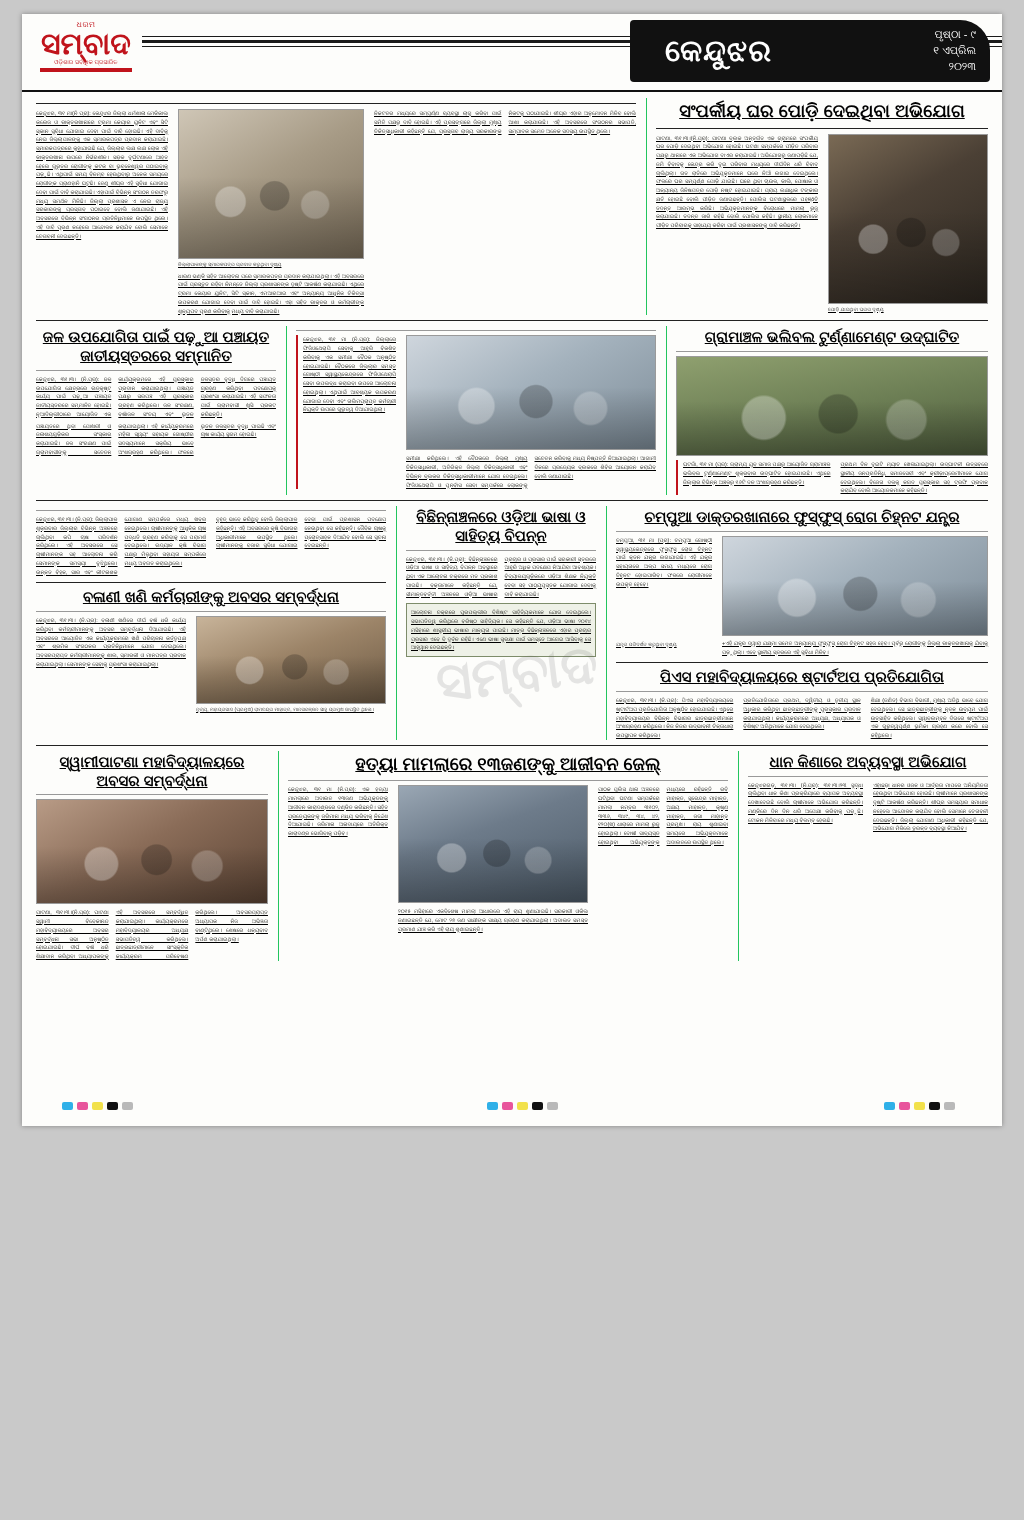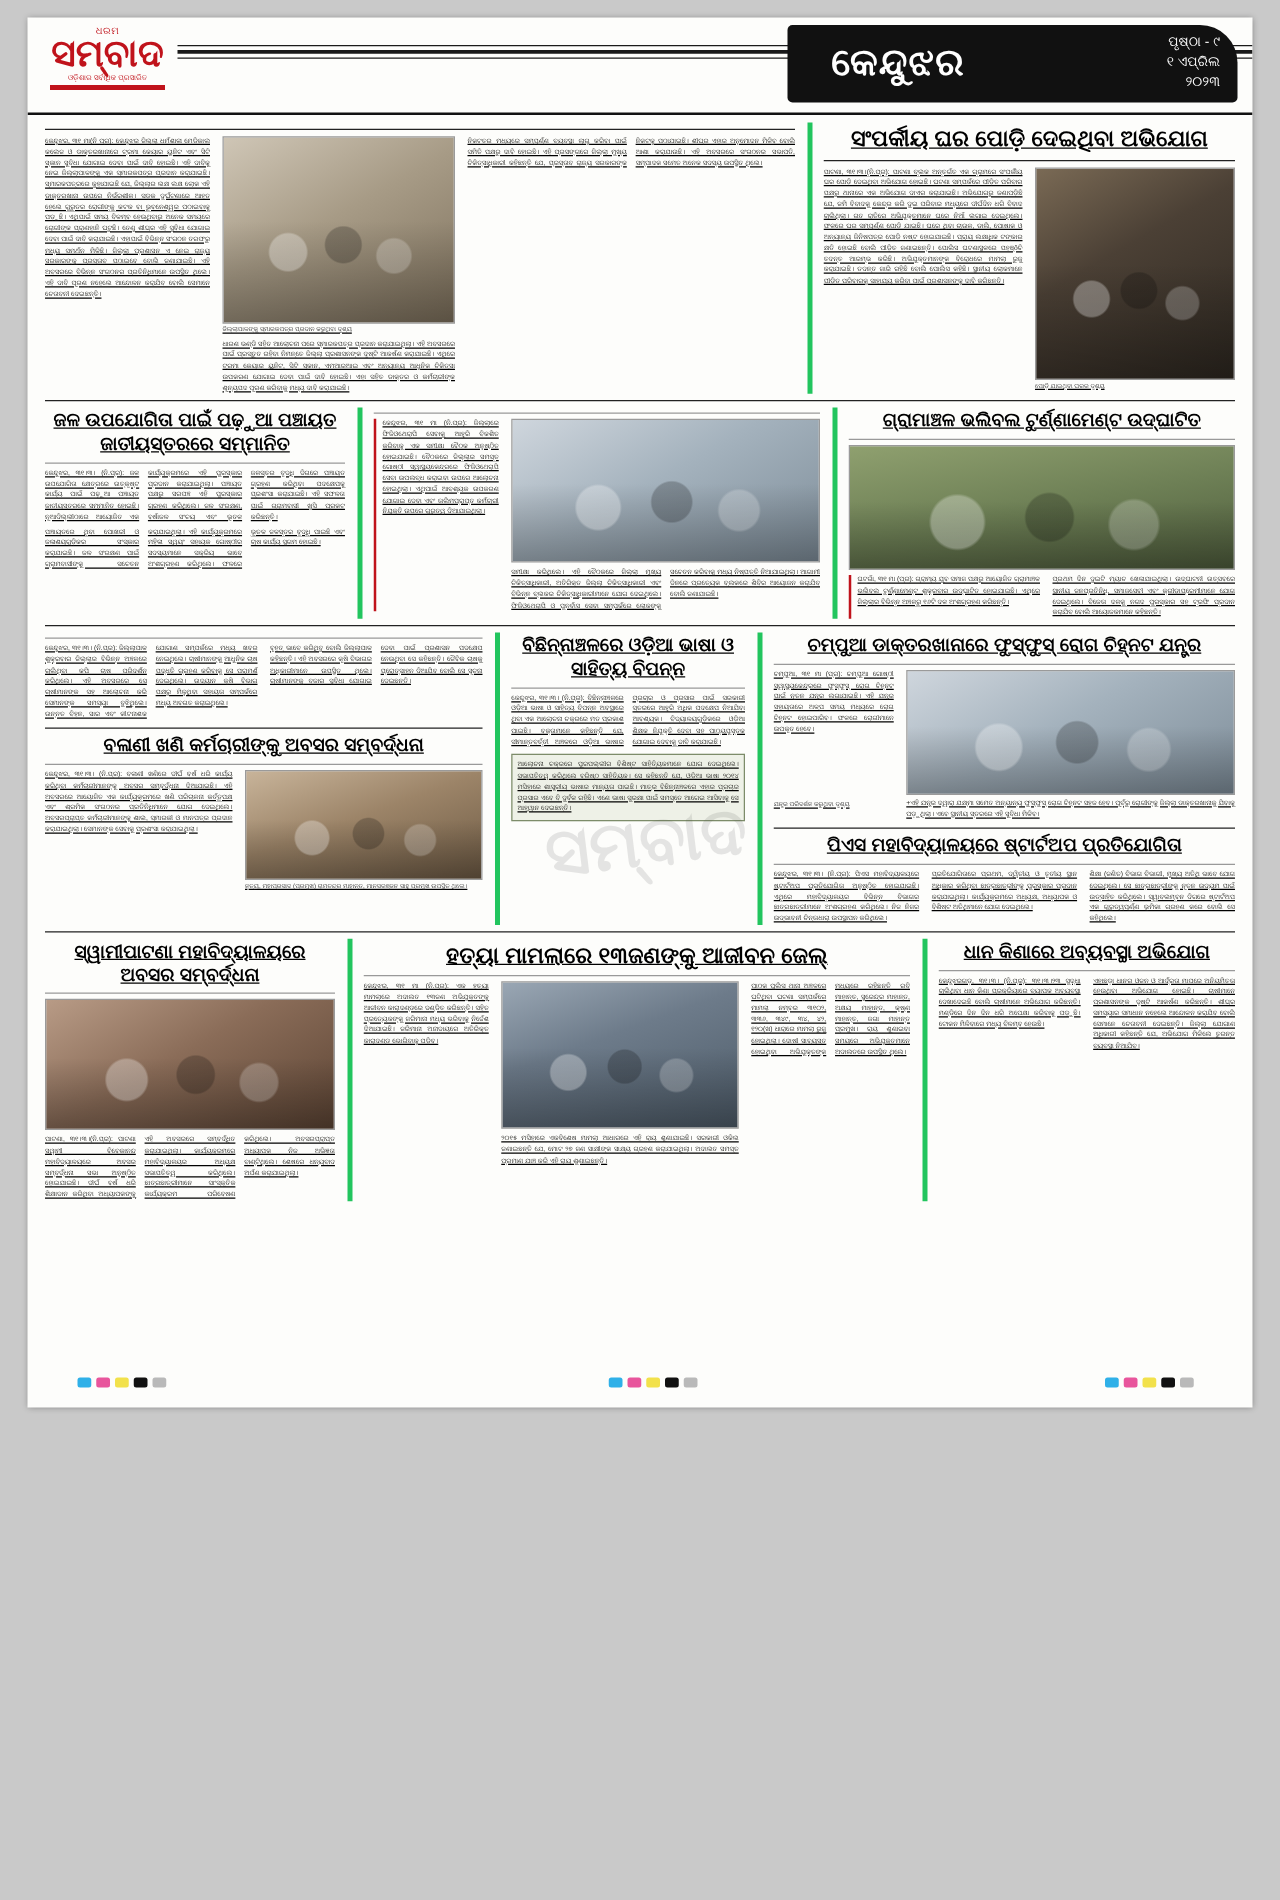--- a/index.html
+++ b/index.html
@@ -37,21 +37,21 @@
     padding:0 14px 0 35px;
   }
   .banner .title { color:#fff; font-size:30px; font-weight:bold; letter-spacing:1px; }
   .banner .meta { color:#fff; font-size:11px; text-align:right; line-height:1.45; }
   
   .body { padding:6px 14px 10px 14px; }
   .hr { border-top:1px solid #222; margin:5px 0; }
   .hr-thin { border-top:1px solid #999; margin:4px 0; }
   .row { display:flex; gap:10px; }
   .col { flex:1 1 0; }
-  .vsep { border-left:4px solid #22c55e; padding-left:9px; }
+  .vsep { border-left:1px solid #22c55e; padding-left:9px; }
   h1.head {
     font-size:23px; line-height:1.25; margin:2px 0 6px 0; font-weight:bold;
     color:#111; text-align:center;
   }
   h2.head { font-size:18px; line-height:1.25; margin:2px 0 5px; font-weight:bold; text-align:center; }
   h3.head { font-size:15px; line-height:1.25; margin:2px 0 4px; font-weight:bold; text-align:center; }
   .txt {
     font-size:5.4px; line-height:1.62; text-align:justify; color:#23231f;
     hyphens:auto; word-break:break-word;
   }

